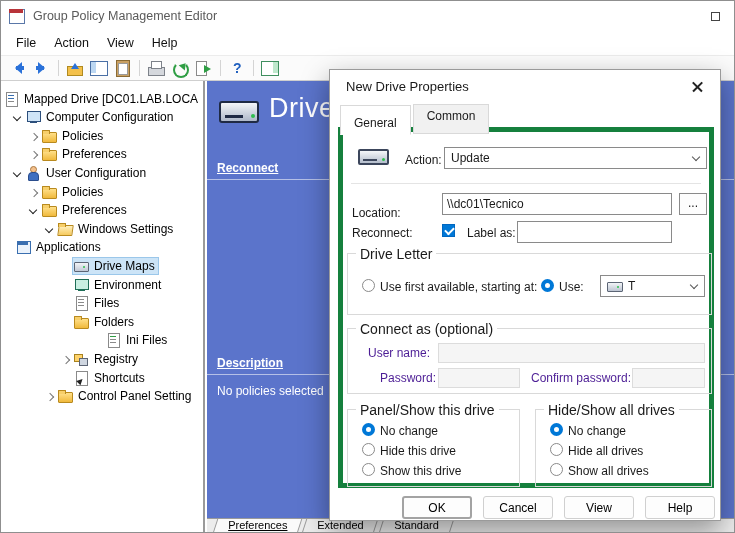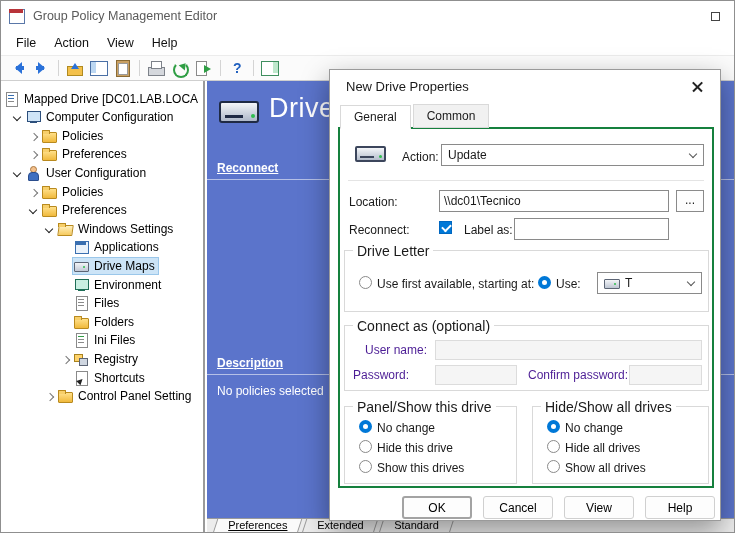--- a/index.html
+++ b/index.html
@@ -97,22 +97,22 @@
 
   
   .dialog{position:absolute;left:328px;top:68px;width:392px;height:452px;background:#fff;border:1px solid #9a9a9a;box-shadow:0 10px 26px rgba(0,0,0,.38);z-index:10;font-size:12px;color:#1a1a1a}
   .dlg-title{position:absolute;left:16px;top:9px;font-size:13px}
   .dlg-close{position:absolute;right:8px;top:6px;width:30px;height:22px;cursor:pointer}
   .dlg-close i{position:absolute;left:9px;top:10px;width:13px;height:1.6px;background:#222}
   .dlg-close .x1{transform:rotate(45deg)}
   .dlg-close .x2{transform:rotate(-45deg)}
   .dtabs{position:absolute;left:10px;top:34px;display:flex;z-index:3}
   .dtab{padding:4px 13px;border:1px solid #d9d9d9;background:#f1f1f1;margin-right:2px;cursor:pointer}
-  .dtab.active{background:#fff;border-bottom-color:#fff;position:relative;top:1px;padding-top:4px}
-  .dcontent{position:absolute;left:8px;top:57px;width:376px;height:361px;border:2px solid #15803d;background:#fff}
+  .dtab.active{background:#fff;border-bottom-color:#fff;position:relative;top:1px;padding-top:10px}
+  .dcontent{position:absolute;left:8px;top:57px;width:376px;height:361px;border:5px solid #15803d;background:#fff}
   .lbl{position:absolute;white-space:nowrap}
   .lbl.dis{color:#4c1d95}
   .tfield{position:absolute;height:22px;border:1px solid #8a8a8a;background:#fff;font:12px "Liberation Sans",sans-serif;padding:0 4px;color:#1a1a1a}
   .tfield:disabled{background:#f5f5f5;border-color:#dcdcdc;color:#9a9a9a;height:20px}
   .combo{position:absolute;height:22px;border:1px solid #8a8a8a;background:#fff;display:flex;align-items:center;padding:0 6px;cursor:pointer}
   .combo .cval{flex:1;white-space:nowrap;overflow:hidden}
   .cchev{width:8px;height:8px;position:relative;flex:0 0 auto;margin-left:4px}
   .cchev::before{content:"";position:absolute;left:1px;top:0;width:5px;height:5px;border-right:1.4px solid #555;border-bottom:1.4px solid #555;transform:rotate(45deg)}
   .browse-btn{position:absolute;height:22px;border:1px solid #8a8a8a;background:#fdfdfd;text-align:center;line-height:18px;cursor:pointer}
   .hline{position:absolute;left:8px;right:8px;height:1px;background:#e4e4e4}
@@ -218,21 +218,21 @@
           <span class="tlabel">Preferences</span>
         </div>
     </div>
     <div class="trow" style="padding-left:42px">
       <span class="chev open"></span>
       <div class="rowc">
           <span class="ti folder-open"></span>
           <span class="tlabel">Windows Settings</span>
         </div>
     </div>
-    <div class="trow" style="padding-left:58px">
+    <div class="trow" style="">
       <span class="chev none"></span>
       <div class="rowc">
           <span class="ti applications"></span>
           <span class="tlabel">Applications</span>
         </div>
     </div>
     <div class="trow" style="padding-left:58px">
       <span class="chev none"></span>
       <div class="rowc sel">
           <span class="ti drive"></span>
@@ -253,21 +253,21 @@
           <span class="tlabel">Files</span>
         </div>
     </div>
     <div class="trow" style="padding-left:58px">
       <span class="chev none"></span>
       <div class="rowc">
           <span class="ti folder"></span>
           <span class="tlabel">Folders</span>
         </div>
     </div>
-    <div class="trow" style="padding-left:58px">
+    <div class="trow" style="padding-left:90px">
       <span class="chev none"></span>
       <div class="rowc">
           <span class="ti ini"></span>
           <span class="tlabel">Ini Files</span>
         </div>
     </div>
     <div class="trow" style="padding-left:58px">
       <span class="chev closed"></span>
       <div class="rowc">
           <span class="ti registry"></span>
@@ -329,21 +329,21 @@
           <span class="s"></span>
           <span class="led"></span>
         </span>
       <span class="lbl" style="left:62px;top:21px">Action:</span>
       <div class="combo" style="left:101px;top:15px;width:263px">
         <span class="cval">Update</span>
         <span class="cchev"></span>
       </div>
       <span class="hline" style="top:51px"></span>
 
-      <span class="lbl" style="left:9px;top:66px">Location:</span>
+      <span class="lbl" style="left:9px;top:74px">Location:</span>
       <input class="tfield" style="left: 99px; top: 61px; width: 230px;" value="\\dc01\Tecnico">
       <span class="browse-btn" style="left:336px;top:61px;width:28px">...</span>
 
       <span class="lbl" style="left:9px;top:94px">Reconnect:</span>
       <span class="cb" style="left:99px;top:92px"></span>
       <span class="lbl" style="left:124px;top:94px">Label as:</span>
       <input class="tfield" style="left: 174px; top: 89px; width: 155px;" value="">
 
       <div class="group" style="left:4px;top:121px;width:365px;height:62px">
         <span class="legend">Drive Letter</span>
@@ -355,34 +355,34 @@
           <span class="mini-drive"></span>
           <span class="cval">T</span>
           <span class="cchev"></span>
         </div>
       </div>
 
       <div class="group" style="left:4px;top:196px;width:365px;height:66px">
         <span class="legend">Connect as (optional)</span>
         <span class="lbl dis" style="left:20px;top:17px">User name:</span>
         <input class="tfield" style="left: 90px; top: 14px; width: 267px;" disabled="">
-        <span class="lbl dis" style="left:8px;top:42px">Password:</span>
+        <span class="lbl dis" style="left:32px;top:42px">Password:</span>
         <input class="tfield" style="left: 90px; top: 39px; width: 82px;" disabled="">
         <span class="lbl dis" style="left:183px;top:42px">Confirm password:</span>
         <input class="tfield" style="left: 284px; top: 39px; width: 73px;" disabled="">
       </div>
 
       <div class="group" style="left:4px;top:277px;width:173px;height:78px">
         <span class="legend">Panel/Show this drive</span>
         <span class="radio sel" style="left:14px;top:13px"></span>
         <span class="lbl" style="left:32px;top:14px">No change</span>
         <span class="radio" style="left:14px;top:33px"></span>
         <span class="lbl" style="left:32px;top:34px">Hide this drive</span>
         <span class="radio" style="left:14px;top:53px"></span>
-        <span class="lbl" style="left:32px;top:54px">Show this drives</span>
+        <span class="lbl" style="left:32px;top:54px">Show this drive</span>
       </div>
 
       <div class="group" style="left:192px;top:277px;width:177px;height:78px">
         <span class="legend">Hide/Show all drives</span>
         <span class="radio sel" style="left:14px;top:13px"></span>
         <span class="lbl" style="left:32px;top:14px">No change</span>
         <span class="radio" style="left:14px;top:33px"></span>
         <span class="lbl" style="left:32px;top:34px">Hide all drives</span>
         <span class="radio" style="left:14px;top:53px"></span>
         <span class="lbl" style="left:32px;top:54px">Show all drives</span>

